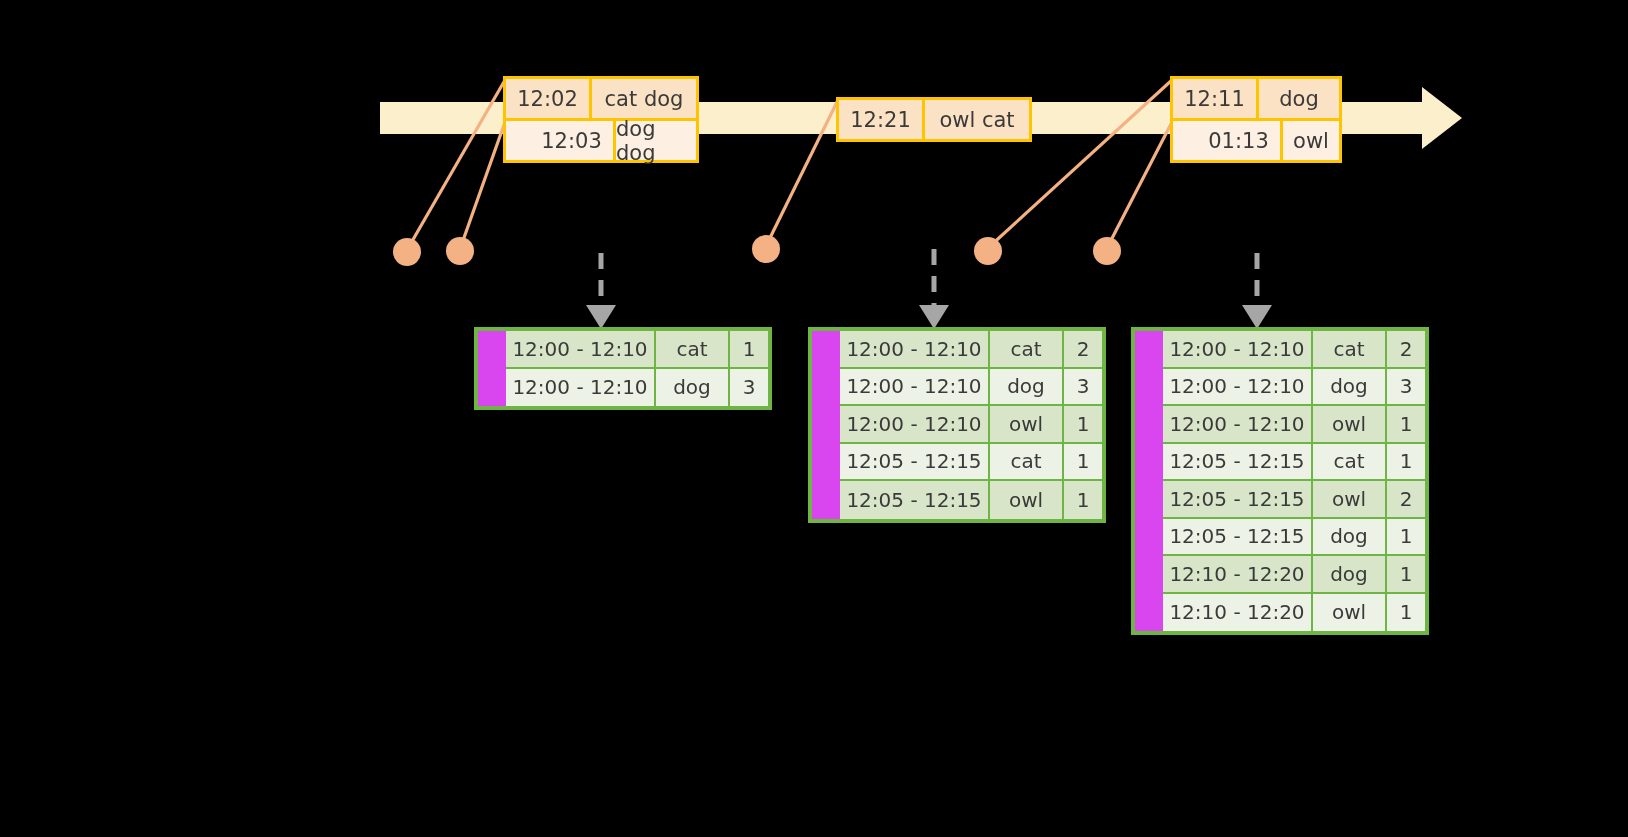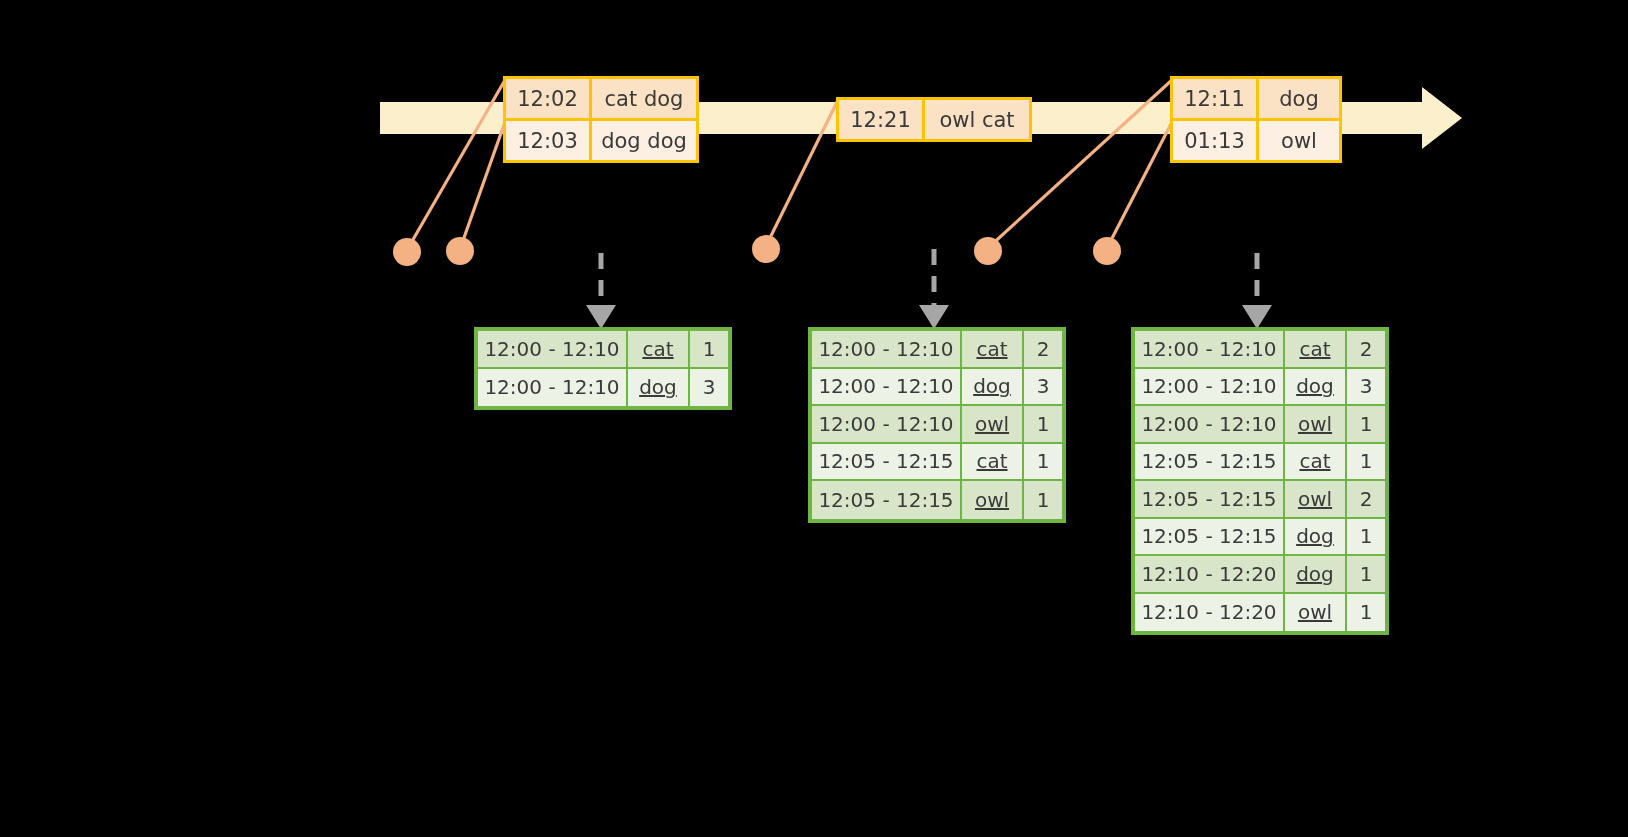--- a/index.html
+++ b/index.html
@@ -33,21 +33,21 @@
     position: absolute;
     border: 3px solid #FFC400;
     box-sizing: border-box;
     border-collapse: collapse;
   }
   .event-row {
     display: flex;
     height: 39px;
   }
   .event-row.dark  { background: #FCE2C4; }
-  .event-row.light { background: #FDF0E2; }
+  .event-row.light { background: #FDF0E2; padding-left: 24px; }
   .event-row + .event-row {
     border-top: 3px solid #FFC400;
   }
   .ev-time {
     width: 86px;
     display: flex;
     align-items: center;
     justify-content: center;
     font-size: 21px;
     color: #3a3a3a;
@@ -62,21 +62,22 @@
     font-size: 21px;
     color: #3a3a3a;
     box-sizing: border-box;
   }
 
   
   .result-table {
     position: absolute;
     border: 4px solid #6EB544;
     box-sizing: border-box;
-    background: #fdba74;
+    background: #d946ef;
+    padding-left: 28px;
   }
   .res-row {
     display: flex;
     height: 37.5px;
     box-sizing: border-box;
   }
   .res-row.dark  { background: #D9E5C8; }
   .res-row.light { background: #EDF2E6; }
   .res-cell {
     display: flex;
@@ -85,21 +86,21 @@
     font-size: 20px;
     color: #3a3a3a;
     box-sizing: border-box;
     border-right: 2px solid #6EB544;
     border-bottom: 2px solid #6EB544;
     background: inherit;
   }
   .res-cell:last-child { border-right: none; }
   .res-row:last-child .res-cell { border-bottom: none; }
   .c-window { width: 150px; }
-  .c-word   { width: 62px; text-decoration: underline; }
+  .c-word   { width: 74px; }
   .c-count  { width: 38px; }
 </style>
 </head>
 <body>
 
 <div id="stage">
 
   <svg class="layer" viewBox="0 0 1628 837">
 
     <rect x="380" y="85" width="1055" height="32" fill="#FCEFCB"></rect>

